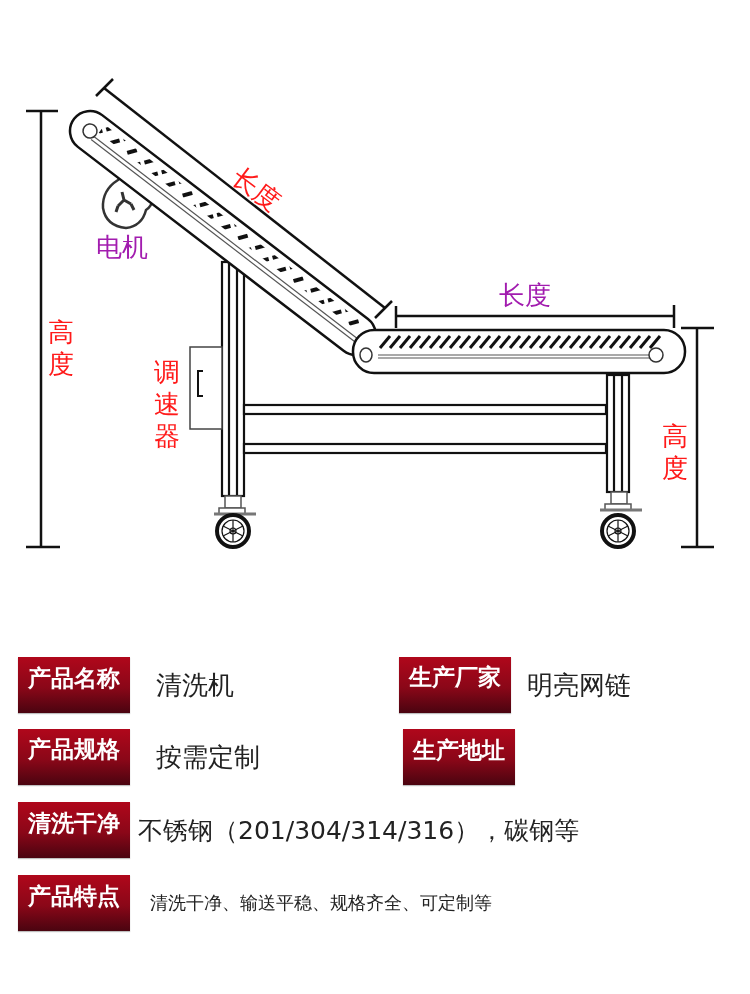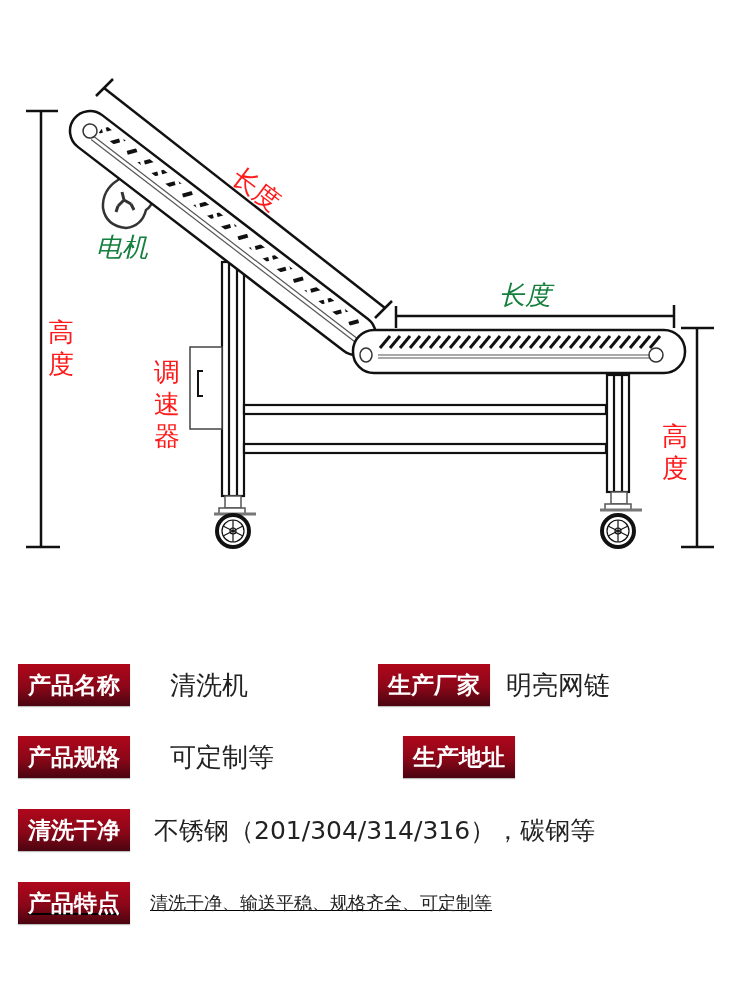--- a/index.html
+++ b/index.html
@@ -1,25 +1,25 @@
 <!DOCTYPE html>
 <html><head>
 <meta charset="utf-8">
 <style>
   html, body { margin:0; padding:0; background:#ffffff; }
   body { width:750px; height:994px; position:relative; overflow:hidden;
          font-family:"DejaVu Sans","Liberation Sans",sans-serif; }
   #diagram { position:absolute; left:0; top:0; width:750px; height:600px; }
-  .lbl { position:absolute; color:#15803d; font-size:26px; line-height:30px; white-space:nowrap;font-style:italic; }
+  .lbl { position:absolute; color:#a21caf; font-size:26px; line-height:30px; white-space:nowrap; }
   .vlbl { position:absolute; color:#ff1a1a; font-size:26px; line-height:32px; width:30px; text-align:center; }
   .spec-row { position:absolute; left:18px; height:44px; display:flex; align-items:center; }
-  .badge { height:42px; line-height:42px; padding:0 10px; color:#ffffff; font-size:23px; font-weight:bold;
+  .badge { height:56px; line-height:42px; padding:0 10px; color:#ffffff; font-size:23px; font-weight:bold;
            background:linear-gradient(#b0071b 0%, #8a0718 55%, #4a0410 100%);
            box-shadow:0 1px 1px rgba(0,0,0,0.25); letter-spacing:0px; white-space:nowrap; }
-  .val { color:#222222; font-size:26px; white-space:nowrap; margin-left:40px; }
+  .val { color:#222222; font-size:26px; white-space:nowrap; margin-left:26px; }
   .rot { position:absolute; color:#ff1a1a; font-size:26px; transform-origin:left top; transform:rotate(37deg); white-space:nowrap; }
 </style>
 </head>
 <body>
 
 <svg id="diagram" viewBox="0 0 750 600" xmlns="http://www.w3.org/2000/svg">
   <defs>
     <pattern id="hatchIncline" patternUnits="userSpaceOnUse" width="14" height="14" patternTransform="rotate(37)">
       <rect x="0" y="0" width="14" height="14" fill="#fff"></rect>
       <line x1="3" y1="2" x2="3" y2="12" stroke="#111" stroke-width="4"></line>
@@ -153,34 +153,34 @@
 <div class="rot" style="left:246px;top:160px;">长度</div>
 <div class="lbl" style="left:499px;top:280px;">长度</div>
 <div class="vlbl" style="left:46px;top:316px;">高<br>度</div>
 <div class="vlbl" style="left:152px;top:356px;">调<br>速<br>器</div>
 <div class="vlbl" style="left:660px;top:420px;">高<br>度</div>
 
 <div class="spec-row" style="top:663px;">
   <span class="badge">产品名称</span>
   <span class="val">清洗机</span>
 </div>
-<div class="spec-row" style="top:663px;left:378px;">
+<div class="spec-row" style="top:663px;left:399px;font-family:Liberation Serif, serif;">
   <span class="badge">生产厂家</span>
   <span class="val" style="margin-left:16px;">明亮网链</span>
 </div>
 
-<div class="spec-row" style="top:735px;">
+<div class="spec-row" style="top:735px;font-family:Liberation Serif, serif;">
   <span class="badge">产品规格</span>
-  <span class="val">可定制等</span>
+  <span class="val">按需定制</span>
 </div>
 <div class="spec-row" style="top:735px;left:403px;">
   <span class="badge">生产地址</span>
 </div>
 
 <div class="spec-row" style="top:808px;">
   <span class="badge">清洗干净</span>
-  <span class="val" style="margin-left:24px;font-size:25px;">不锈钢（201/304/314/316），碳钢等</span>
+  <span class="val" style="margin-left:8px;font-size:25px;">不锈钢（201/304/314/316），碳钢等</span>
 </div>
 
-<div class="spec-row" style="top:881px;text-decoration:underline;">
+<div class="spec-row" style="top:881px;">
   <span class="badge">产品特点</span>
   <span class="val" style="margin-left:20px;font-size:18px;">清洗干净、输送平稳、规格齐全、可定制等</span>
 </div>
 
 </body></html>

